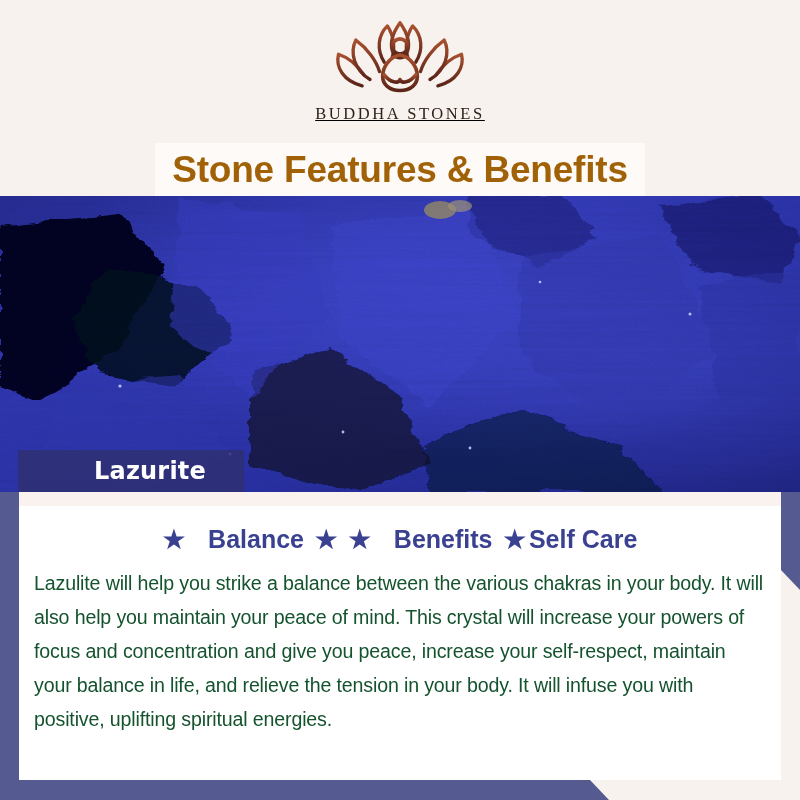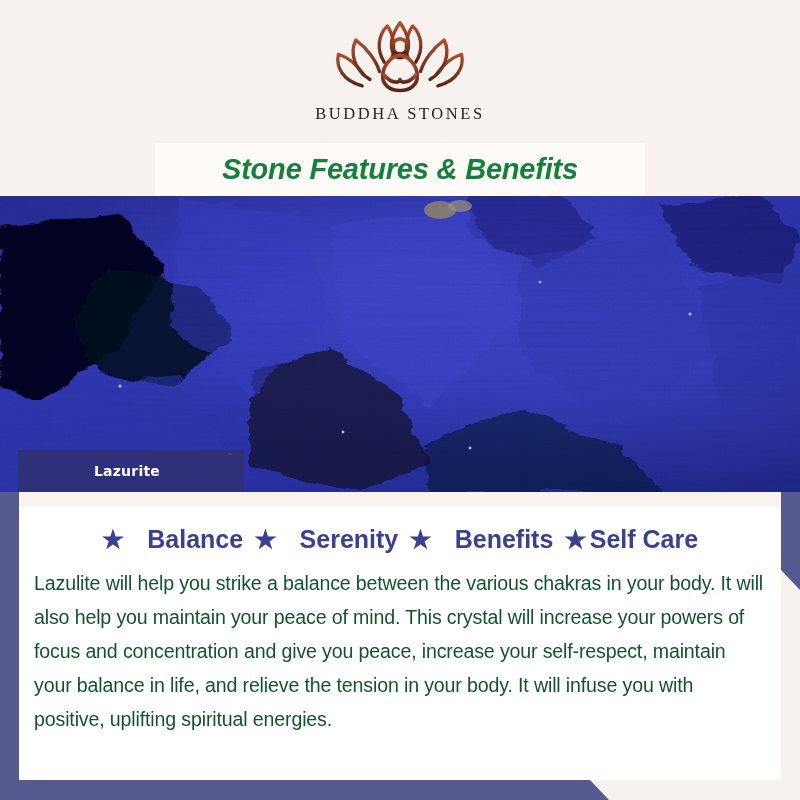--- a/index.html
+++ b/index.html
@@ -60,20 +60,21 @@
     background: #f7f2ee;
   }
 
   .logo-wrap {
     position: absolute;
     top: 18px; left: 0;
     width: 800px;
     display: flex;
     flex-direction: column;
     align-items: center;
+    text-decoration: underline;
   }
 
   .logo-mark { width: 160px; height: 82px; display: block; }
 
   .logo-text {
     margin-top: 4px;
     font-family: "Liberation Serif", serif;
     font-size: 16.5px;
     letter-spacing: 2.6px;
     color: #2f2018;
@@ -86,25 +87,24 @@
     top: 143px; left: 155px;
     width: 490px; height: 53px;
     background: #fdfaf8;
     display: flex;
     align-items: center;
     justify-content: center;
   }
   .title-text {
     font-family: "Liberation Sans", sans-serif;
     font-weight: bold;
-    font-size: 29px;
-    color: #15803d;
+    font-size: 37px;
+    color: #a16207;
     letter-spacing: -0.2px;
     white-space: nowrap;
-    font-style: italic;
   }
 
   
   .photo {
     position: absolute;
     top: 196px; left: 0;
     width: 800px; height: 296px;
     overflow: hidden;
     background: #1b1f63;
   }
@@ -115,21 +115,21 @@
     position: absolute;
     top: 450px; left: 18px;
     width: 226px; height: 42px;
     background: rgba(47,47,112,0.82);
     display: flex;
     align-items: center;
   }
   .nameplate-text {
     margin-left: 76px;
     color: #ffffff;
-    font-size: 14px;
+    font-size: 24px;
     font-weight: bold;
     letter-spacing: 0.2px;
     font-family: "DejaVu Sans", sans-serif;
   }
 
   
   .panel {
     position: absolute;
     top: 492px; left: 19px;
     width: 762px; height: 288px;
@@ -331,21 +331,20 @@
   <div class="panel">
     <div class="panel-topstrip"></div>
 
     <div class="benefits">
       <span class="benefit tight">
         <span class="star">★</span>
         <span class="label">Balance</span>
       </span>
       <span class="benefit tight">
         <span class="star">★</span>
-        <span class="label">Serenity</span>
       </span>
       <span class="benefit tight">
         <span class="star">★</span>
         <span class="label">Benefits</span>
       </span>
       <span class="benefit tight nogap">
         <span class="star">★</span>
         <span class="label">Self Care</span>
       </span>
     </div>

